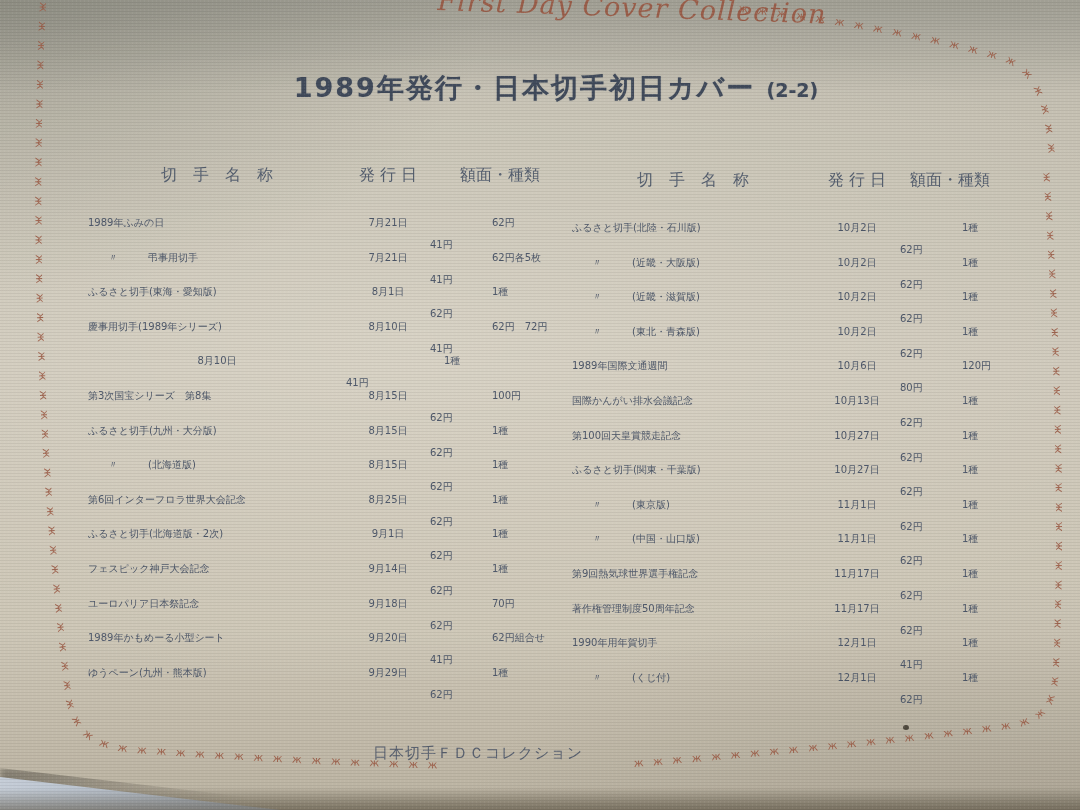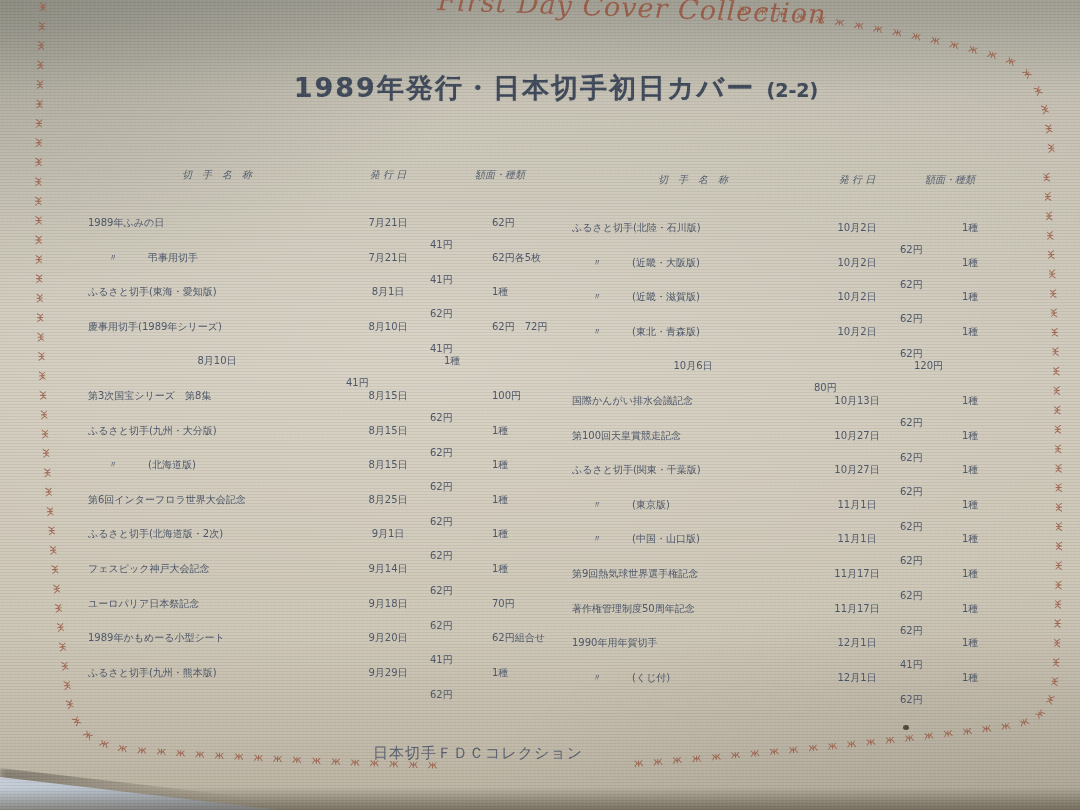--- a/index.html
+++ b/index.html
@@ -31,21 +31,21 @@
     transform:rotate(2deg);transform-origin:left top;white-space:nowrap;opacity:.92;
   }
   .page-title{
     position:absolute;left:0;top:70px;width:1080px;text-align:center;
     font-size:27px;font-weight:bold;color:#414b5b;letter-spacing:2px;white-space:nowrap;
     text-shadow:0 0 1px rgba(65,75,91,0.35);
     padding-left:16px;
   }
   .page-title .suffix{font-size:19px;font-weight:bold;letter-spacing:0;}
   .stamp-table{position:absolute;color:#4e586a;}
-  .stamp-table .thead{display:grid;height:38px;align-items:center;font-size:10px;color:#555f6f;font-style:italic;}
+  .stamp-table .thead{display:grid;height:38px;align-items:center;font-size:16px;color:#555f6f;}
   .stamp-table .row{display:grid;height:34.6px;align-items:center;font-size:10px;}
   .t-left .thead,.t-left .row{grid-template-columns:258px 84px 48px 1fr;}
   .t-right .thead,.t-right .row{grid-template-columns:242px 86px 48px 1fr;}
   .cell-name{white-space:pre;overflow:hidden;}
   .cell-date{text-align:center;white-space:nowrap;}
   .cell-v1{text-align:left;white-space:nowrap;margin-top:44px;}
   .cell-v2{text-align:left;white-space:pre;padding-left:14px;overflow:hidden;}
   .h-name{text-align:center;white-space:pre;}
   .h-date{text-align:center;white-space:pre;}
   .h-val{text-align:center;white-space:nowrap;}
@@ -171,21 +171,21 @@
     <span class="cell-v1">62円</span>
     <span class="cell-v2">70円</span>
   </div>
         <div class="row">
     <span class="cell-name">1989年かもめーる小型シート</span>
     <span class="cell-date">9月20日</span>
     <span class="cell-v1">41円</span>
     <span class="cell-v2">62円組合せ</span>
   </div>
         <div class="row">
-    <span class="cell-name">ふるさと切手(九州・熊本版)</span>
+    <span class="cell-name">ゆうペーン(九州・熊本版)</span>
     <span class="cell-date">9月29日</span>
     <span class="cell-v1">62円</span>
     <span class="cell-v2">1種</span>
   </div>
       </div>
   </div>
 
   <div class="stamp-table t-right">
     <div class="thead">
       <span class="h-name">切　手　名　称</span>
@@ -211,20 +211,21 @@
     <span class="cell-v1">62円</span>
     <span class="cell-v2">1種</span>
   </div>
         <div class="row">
     <span class="cell-name">　　〃　　　(東北・青森版)</span>
     <span class="cell-date">10月2日</span>
     <span class="cell-v1">62円</span>
     <span class="cell-v2">1種</span>
   </div>
         <div class="row">
+    <span class="cell-name">1989年国際文通週間</span>
     <span class="cell-date">10月6日</span>
     <span class="cell-v1">80円</span>
     <span class="cell-v2">120円</span>
   </div>
         <div class="row">
     <span class="cell-name">国際かんがい排水会議記念</span>
     <span class="cell-date">10月13日</span>
     <span class="cell-v1">62円</span>
     <span class="cell-v2">1種</span>
   </div>

